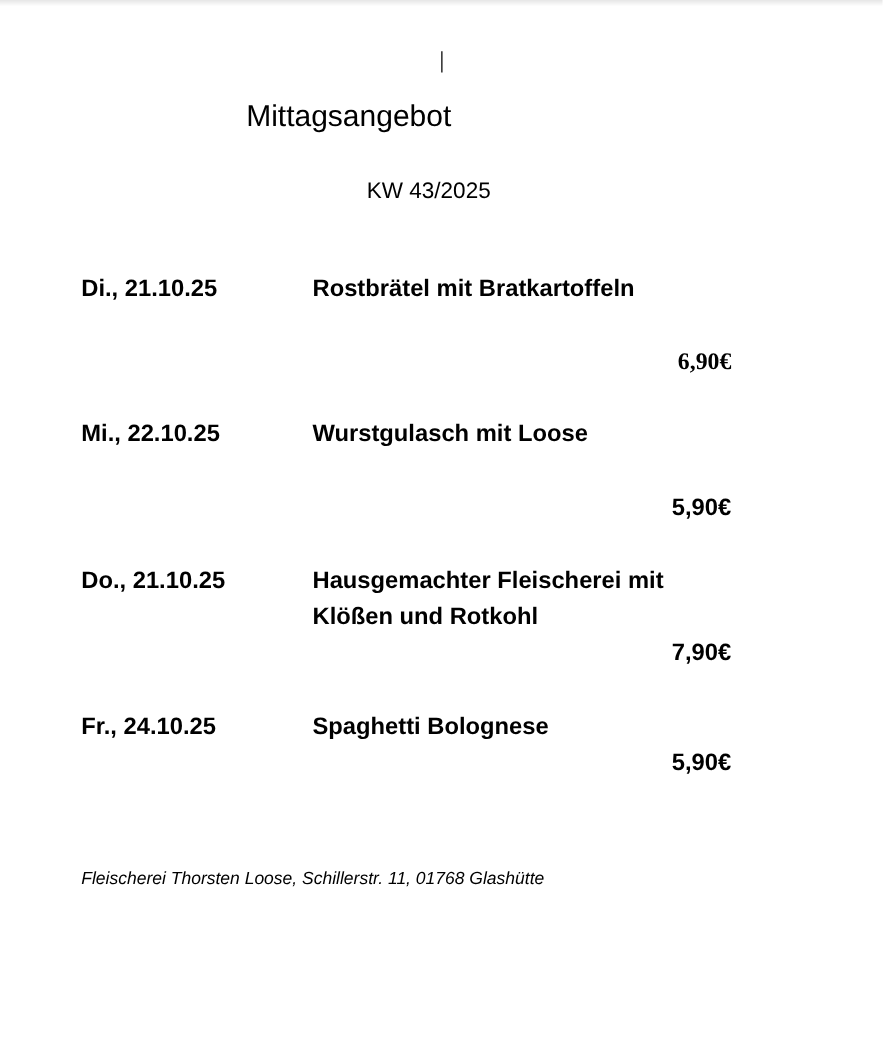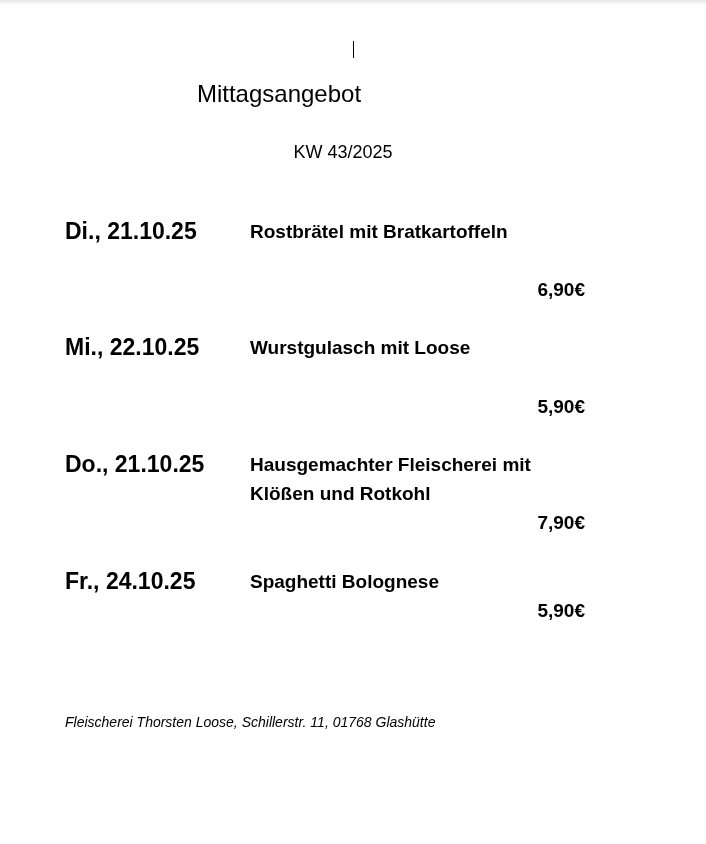--- a/index.html
+++ b/index.html
@@ -48,21 +48,21 @@
     }
     .row {
       position: absolute;
       left: 0;
       width: 706px;
     }
     .date {
       position: absolute;
       left: 65px;
       top: 0;
-      font-size: 23px;
+      font-size: 19px;
       font-weight: bold;
       line-height: 29px;
       white-space: nowrap;
     }
     .dish {
       position: absolute;
       left: 250px;
       top: 0;
       width: 340px;
       font-size: 19px;
@@ -73,41 +73,41 @@
       position: absolute;
       right: 121px;
       font-size: 19px;
       font-weight: bold;
       line-height: 29px;
       white-space: nowrap;
     }
     .footer {
       position: absolute;
       left: 65px;
-      top: 712px;
+      top: 692px;
       font-size: 14px;
       font-style: italic;
       line-height: 20px;
       white-space: nowrap;
     }
   </style>
 </head>
 <body>
 
 <div class="top-shadow"></div>
 
 <div class="cursor"></div>
 
 <div class="title">Mittagsangebot</div>
 <div class="subtitle">KW 43/2025</div>
 
 <div class="row" style="top:217px;">
   <span class="date">Di., 21.10.25</span>
   <span class="dish">Rostbrätel mit Bratkartoffeln</span>
-  <span class="price" style="top:58px;">6,90€</span>
+  <span class="price" style="top:58px;font-family:Liberation Serif, serif;">6,90€</span>
 </div>
 
 <div class="row" style="top:333px;">
   <span class="date">Mi., 22.10.25</span>
   <span class="dish">Wurstgulasch mit Loose</span>
   <span class="price" style="top:59px;">5,90€</span>
 </div>
 
 <div class="row" style="top:450px;">
   <span class="date">Do., 21.10.25</span>

